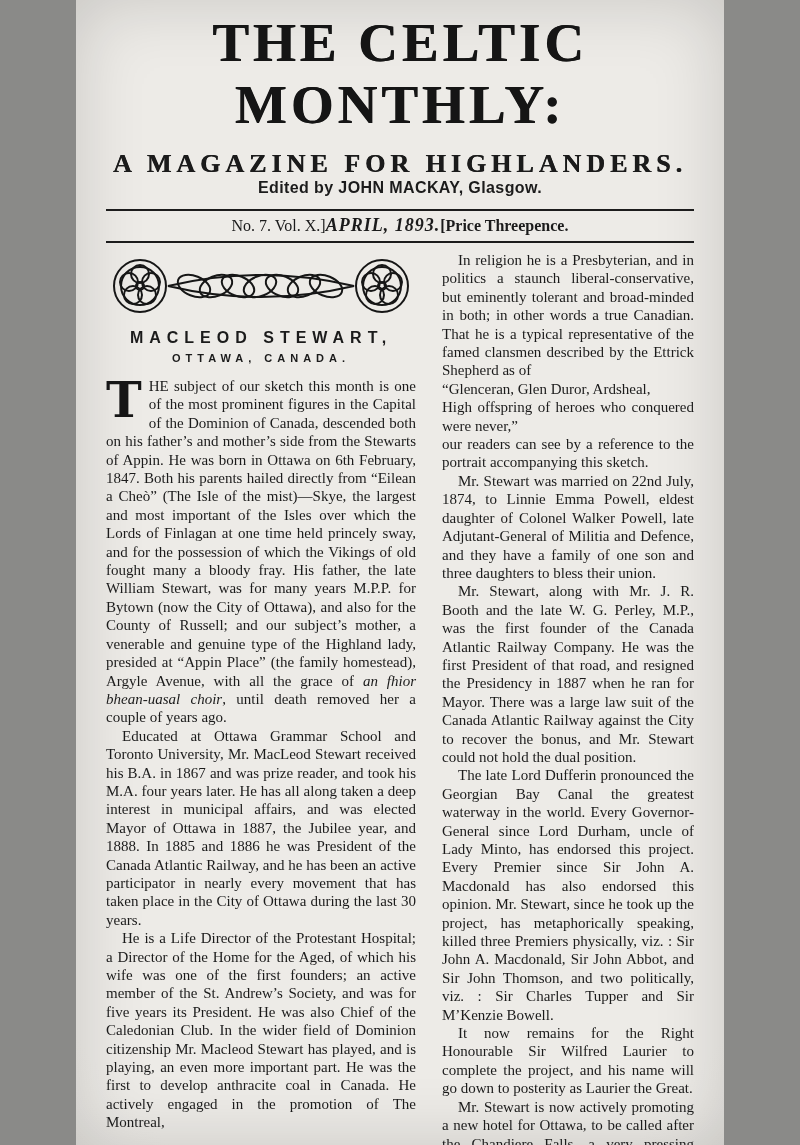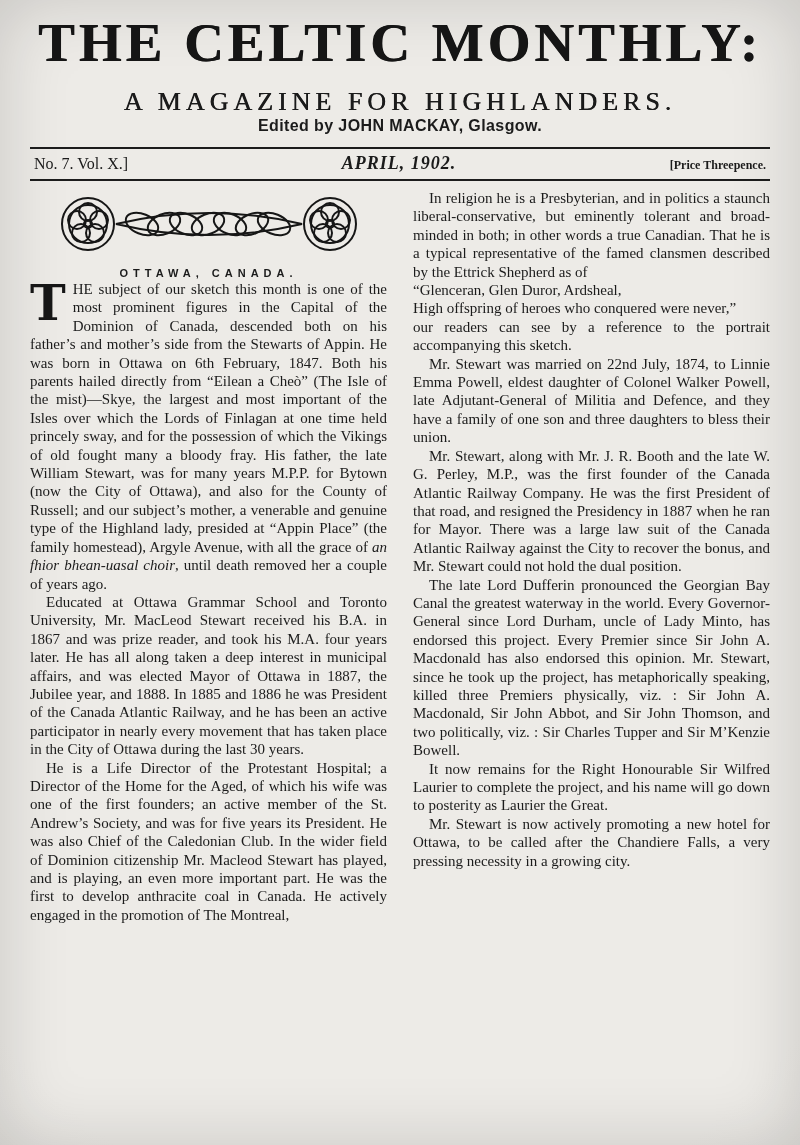--- a/index.html
+++ b/index.html
@@ -1,57 +1,57 @@
 <!DOCTYPE html>
 <html><head>
 <meta charset="utf-8">
 <style>
   * { margin:0; padding:0; box-sizing:border-box; }
   html,body { background:#8a8a88; }
   .page {
-    width:800px; height:1145px; margin:0 auto; position:relative; overflow:hidden;
+    width:648px; height:1145px; margin:0 auto; position:relative; overflow:hidden;
     background: radial-gradient(130% 115% at 50% 45%, #edebe7 55%, #dbd9d4 100%);
     box-shadow: inset 0 0 70px rgba(0,0,0,0.16);
     color:#1b1b1b;
     font-family:"Liberation Serif", serif;
     padding:12px 30px 8px;
   }
   .masthead-title {
     text-align:center; font-family:"Liberation Serif", serif;
     font-weight:700; font-size:55px; line-height:62px; letter-spacing:4px;
     color:#151515; text-shadow: 0.6px 0 0 #151515;
   }
   .masthead-subtitle {
-    text-align:center; font-weight:400; font-size:26px; line-height:30px;
+    text-align:center; font-weight:700; font-size:26px; line-height:30px;
     letter-spacing:5px; margin-top:13px; text-shadow:0.4px 0 0 #151515;
   }
   .edited-line {
     text-align:center; font-family:"Liberation Sans", sans-serif;
     font-weight:700; font-size:16px; letter-spacing:0.4px;
   }
   .rule { border-top:2px solid #1c1c1c; }
   .rule-top { margin-top:12px; }
   .rule-bottom { margin-bottom:8px; }
   .issue-line {
-    display:flex; align-items:baseline; justify-content:space-between;
+    display:flex; align-items:baseline; justify-content:center;
     padding:4px 4px 5px;
   }
   .issue-left { font-size:16px; }
   .issue-date { font-size:18px; font-weight:700; font-style:italic; letter-spacing:1px; }
-  .issue-price { font-size:12px; font-weight:700; }
+  .issue-price { font-size:16px; font-weight:700; }
   .columns { display:flex; gap:26px; margin-top:4px; }
   .col { width:357px; }
   .ornament { text-align:center; margin:4px 0 8px; }
   .article-title {
     text-align:center; font-family:"Liberation Sans", sans-serif;
     font-weight:700; font-size:16px; letter-spacing:6px;
   }
   .article-subtitle {
     text-align:center; font-family:"Liberation Sans", sans-serif;
-    font-weight:700; font-size:11px; letter-spacing:5px; margin:5px 0 1px;
+    font-weight:700; font-size:11px; letter-spacing:5px; margin:5px 0 13px;
   }
   .body-p { font-size:15px; line-height:18.4px; text-align:justify; }
   .indent { text-indent:16px; }
   .dropcap {
     float:left; font-family:"DejaVu Serif", serif; font-weight:700;
     font-size:48px; line-height:40px; padding:3px 7px 0 0; color:#161616;
   }
   .body-p i { font-style:italic; }
 </style>
 </head>
@@ -62,21 +62,21 @@
   <header>
     <h1 class="masthead-title">THE CELTIC MONTHLY:</h1>
     <h2 class="masthead-subtitle">A  MAGAZINE  FOR  HIGHLANDERS.</h2>
     <div class="edited-line">Edited by JOHN MACKAY, Glasgow.</div>
   </header>
 
   <div class="rule rule-top"></div>
 
   <div class="issue-line">
     <span class="issue-left">No. 7. Vol. X.]</span>
-    <span class="issue-date">APRIL, 1902.</span>
+    <span class="issue-date">APRIL, 1893.</span>
     <span class="issue-price">[Price Threepence.</span>
   </div>
 
   <div class="rule rule-bottom"></div>
 
   <main class="columns">
 
     <section class="col">
       <div class="ornament">
         <svg width="310" height="62" viewBox="0 0 310 62" aria-hidden="true">
@@ -101,20 +101,21 @@
             <circle cx="276" cy="31" r="19"></circle>
             <circle cx="276" cy="19" r="9"></circle>
             <circle cx="287" cy="27" r="9"></circle>
             <circle cx="283" cy="40" r="9"></circle>
             <circle cx="269" cy="40" r="9"></circle>
             <circle cx="265" cy="27" r="9"></circle>
             <circle cx="276" cy="31" r="4"></circle>
           </g>
         </svg>
       </div>
+      <h3 class="article-title">MACLEOD STEWART,</h3>
       <h4 class="article-subtitle">OTTAWA, CANADA.</h4>
 
       <p class="body-p">
         <span class="dropcap">T</span><span>HE subject of our sketch this month is one of the most prominent figures in the Capital of the Dominion of Canada, descended both on his father’s and mother’s side from the Stewarts of Appin. He was born in Ottawa on 6th February, 1847. Both his parents hailed directly from “Eilean a Cheò” (The Isle of the mist)—Skye, the largest and most important of the Isles over which the Lords of Finlagan at one time held princely sway, and for the possession of which the Vikings of old fought many a bloody fray. His father, the late William Stewart, was for many years M.P.P. for Bytown (now the City of Ottawa), and also for the County of Russell; and our subject’s mother, a venerable and genuine type of the Highland lady, presided at “Appin Place” (the family homestead), Argyle Avenue, with all the grace of <i>an fhior bhean-uasal choir</i>, until death removed her a couple of years ago.</span>
       </p>
       <p class="body-p indent">Educated at Ottawa Grammar School and Toronto University, Mr. MacLeod Stewart received his B.A. in 1867 and was prize reader, and took his M.A. four years later. He has all along taken a deep interest in municipal affairs, and was elected Mayor of Ottawa in 1887, the Jubilee year, and 1888. In 1885 and 1886 he was President of the Canada Atlantic Railway, and he has been an active participator in nearly every movement that has taken place in the City of Ottawa during the last 30 years.</p>
       <p class="body-p indent">He is a Life Director of the Protestant Hospital; a Director of the Home for the Aged, of which his wife was one of the first founders; an active member of the St. Andrew’s Society, and was for five years its President. He was also Chief of the Caledonian Club. In the wider field of Dominion citizenship Mr. Macleod Stewart has played, and is playing, an even more important part. He was the first to develop anthracite coal in Canada. He actively engaged in the promotion of The Montreal,</p>
     </section>
 
     <section class="col">

